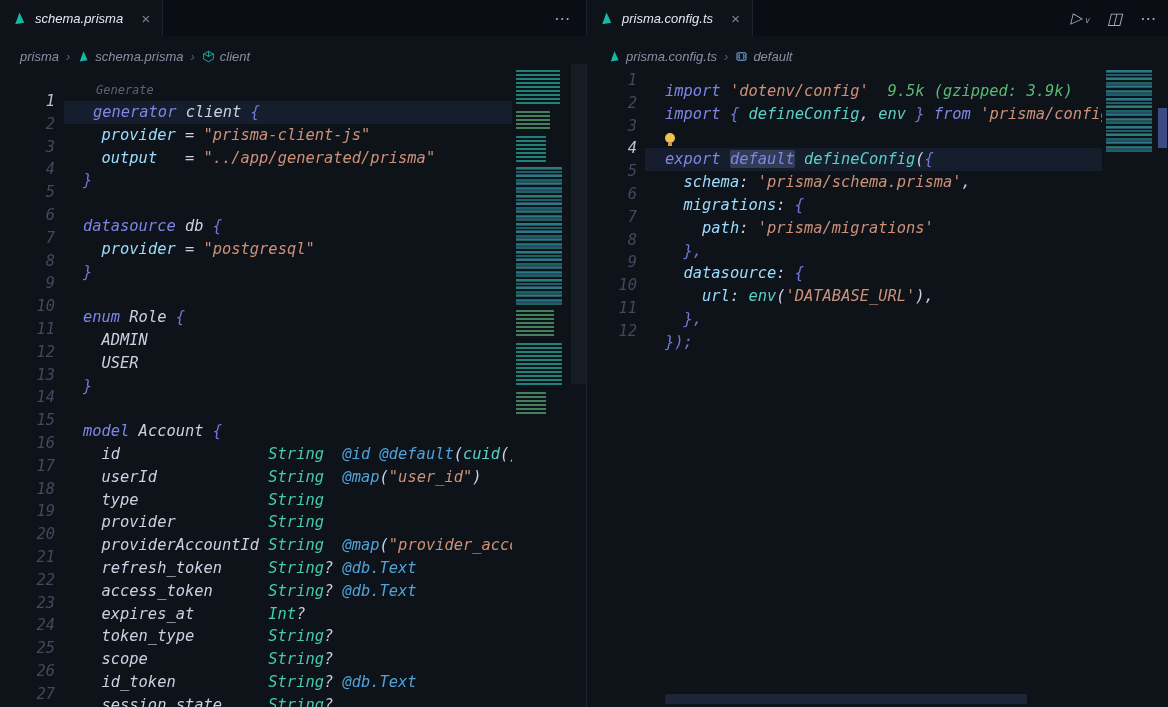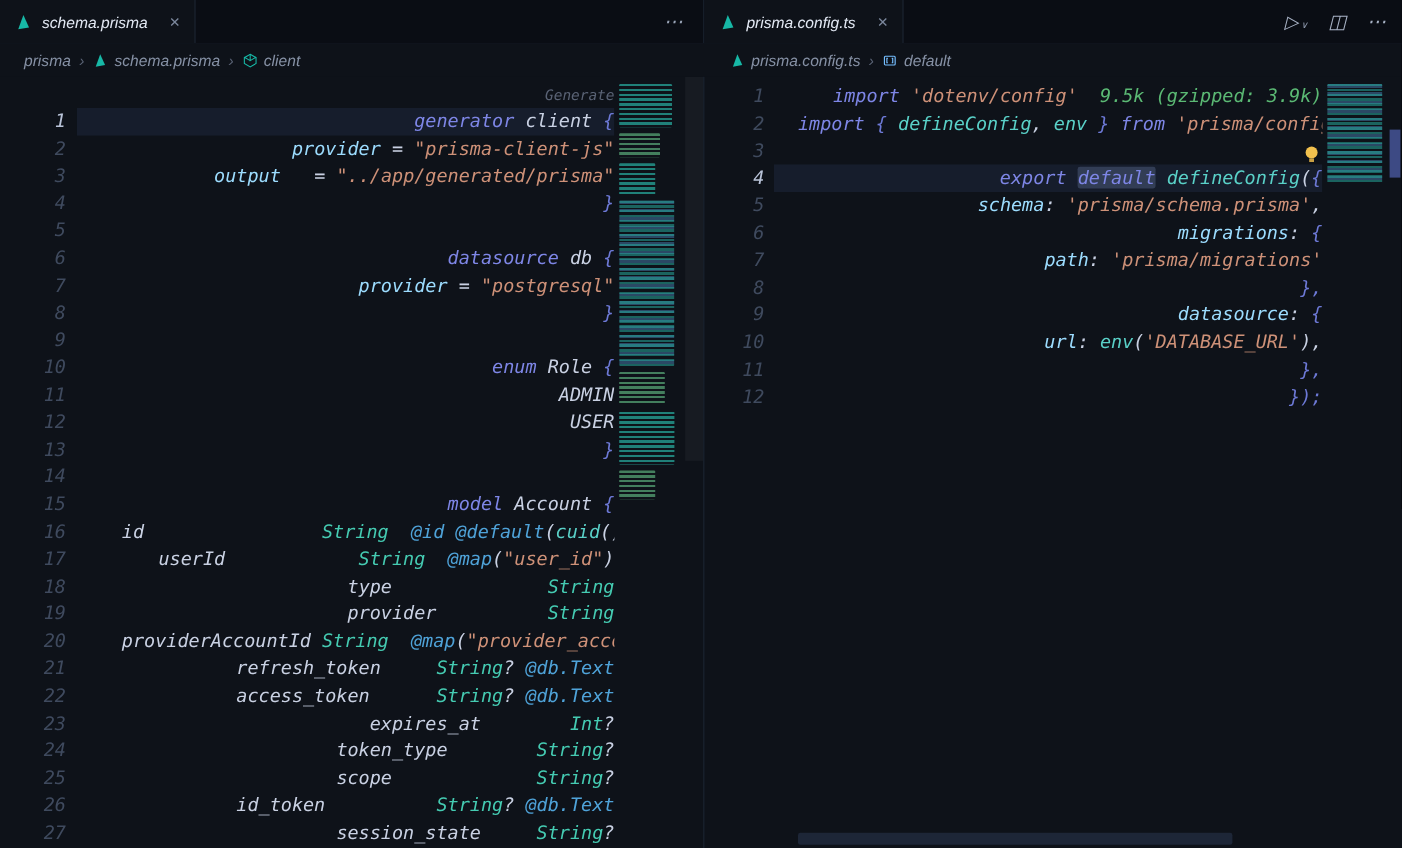--- a/index.html
+++ b/index.html
@@ -23,46 +23,46 @@
     color:#9aa5b8;font-size:16px;letter-spacing:1px;}
   .actions{position:absolute;right:12px;top:0;height:100%;display:flex;align-items:center;gap:17px;
     color:#a7b1c4;font-size:15px;}
   .actions .run{display:flex;align-items:center;gap:2px;}
   .actions .caret{font-size:8px;color:#8d98ac;transform:translateY(2px);}
   .actions .split{font-size:16px;}
   .actions .moredots{font-size:16px;letter-spacing:1px;}
 
   
   .crumbbar{position:absolute;top:36px;left:0;right:0;height:28px;display:flex;
-    background:var(--editor_bg,#0e1219);font-size:13px;color:var(--crumb,#8691a5);}
+    background:var(--editor_bg,#0e1219);font-size:13px;color:var(--crumb,#8691a5);align-items:flex-end;}
   .crumbs{display:flex;align-items:center;gap:7px;}
   .crumbs.left{width:586px;padding-left:20px;box-sizing:border-box;}
   .crumbs.rightc{padding-left:22px;}
   .crumb{display:flex;align-items:center;gap:5px;}
   .crumb-sep{color:#5a6375;font-size:13px;}
   .mini-ico{display:inline-flex;width:13px;height:13px;}
   .ico-teal{color:var(--accent,#17b8a6);}
   .ico-blue{color:#75beff;}
 
   
   .editor{position:absolute;top:64px;bottom:0;overflow:hidden;}
   .editor.leftp{left:0;width:586px;border-right:1px solid var(--border,#1b2330);}
   .editor.rightp{left:587px;right:0;}
   .gutter,.code{font-family:"DejaVu Sans Mono",monospace;font-size:15.4px;}
   .gutter{position:absolute;top:5px;bottom:0;left:0;text-align:right;
     color:var(--linenum,#3f4a5e);}
   .editor.leftp .gutter{width:64px;padding-right:9px;box-sizing:border-box;}
   .editor.rightp .gutter{width:58px;padding-right:8px;box-sizing:border-box;}
-  .code{position:absolute;top:5px;bottom:0;overflow:hidden;text-align:right;}
+  .code{position:absolute;top:16px;bottom:0;overflow:hidden;}
   .editor.leftp .code{left:64px;right:74px;padding-left:19px;}
   .editor.rightp .code{left:58px;right:66px;padding-left:20px;}
   .gline,.cline{height:22.8px;line-height:22.8px;white-space:pre;}
   .gline.cur{color:var(--linenum_active,#b9c3d8);}
   .cline.cur{background:var(--line_highlight,#161d2c);margin-left:-19px;padding-left:29px;}
-  .editor.rightp .cline.cur{margin-left:-20px;padding-left:4px;}
+  .editor.rightp .cline.cur{margin-left:-20px;padding-left:20px;}
   .codelens{height:21px;line-height:21px;font-family:"DejaVu Sans Mono",monospace;
     font-size:12px;color:var(--codelens,#5a6375);padding-left:13px;}
   .gspacer{height:21px;}
 
   .tk-kw{color:var(--kw,#7e86e6);}
   .tk-prop{color:var(--prop,#9cdcfe);}
   .tk-str{color:var(--str,#ce9178);}
   .tk-type{color:var(--type,#45cbb2);}
   .tk-attr{color:var(--attr,#4fa3d9);}
   .tk-fn{color:var(--fn,#5ad1c8);}

